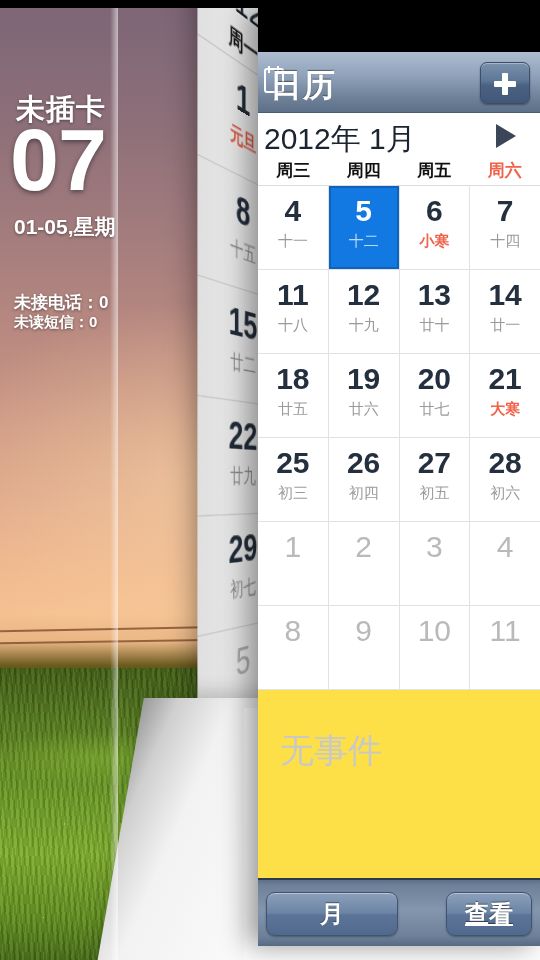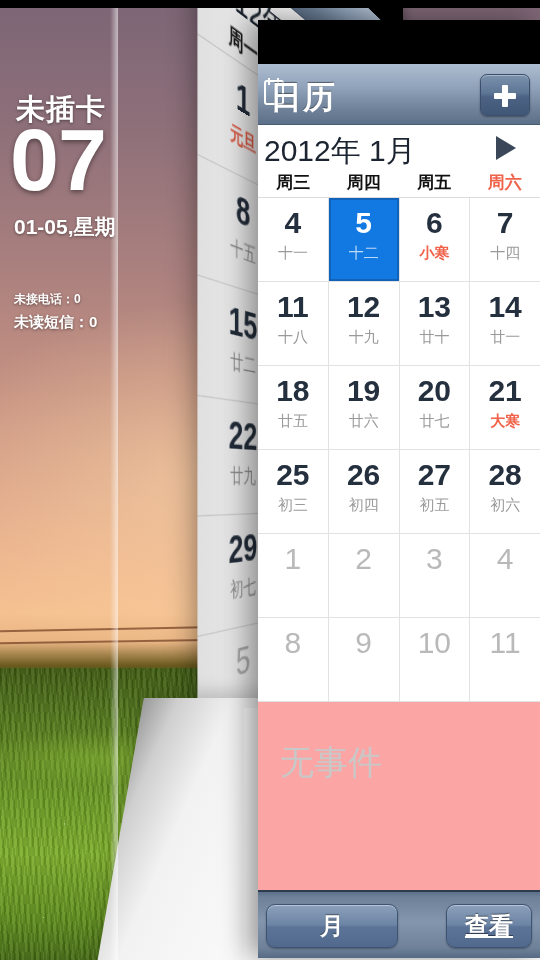--- a/index.html
+++ b/index.html
@@ -42,21 +42,21 @@
       radial-gradient(circle 1.4px at 19% 95%, rgba(255,255,255,.55), transparent 60%);}
 
   
   .lock{position:absolute;left:0;top:0;width:210px;height:960px;color:#fff;}
   .lock-sim{position:absolute;left:16px;top:82px;font-size:29px;font-weight:bold;
             letter-spacing:1px;text-shadow:0 1px 3px rgba(0,0,0,.45);white-space:nowrap;}
   .lock-clock{position:absolute;left:10px;top:108px;font-size:88px;line-height:88px;
               font-weight:bold;letter-spacing:-1px;text-shadow:0 2px 5px rgba(0,0,0,.45);}
   .lock-date{position:absolute;left:14px;top:205px;font-size:21px;font-weight:bold;
              text-shadow:0 1px 3px rgba(0,0,0,.45);white-space:nowrap;}
-  .lock-miss{position:absolute;left:14px;top:283px;font-size:12px;font-weight:bold;
+  .lock-miss{position:absolute;left:14px;top:283px;font-size:17px;font-weight:bold;
              text-shadow:0 1px 3px rgba(0,0,0,.45);white-space:nowrap;}
   .lock-sms{position:absolute;left:14px;top:305px;font-size:15px;font-weight:bold;
             text-shadow:0 1px 3px rgba(0,0,0,.45);white-space:nowrap;}
 
   
   .scene{position:absolute;left:0;top:0;width:540px;height:960px;perspective:760px;}
 
   
   .panel-left{
     position:absolute;left:112px;top:-14px;width:300px;height:820px;
@@ -64,22 +64,22 @@
     transform:rotateY(52deg) translateZ(-10px);
     background:#fbfbfb;
     box-shadow:0 0 28px rgba(0,0,0,.45);
     overflow:hidden;
   }
   .panel-left .shade{position:absolute;inset:0;
     background:linear-gradient(90deg, rgba(0,0,0,.12) 0%, rgba(0,0,0,.03) 55%, rgba(0,0,0,0) 100%);}
 
   
   .panel-front{
-    position:absolute;left:258px;top:12px;width:282px;height:938px;
-    background:#fca5a5;
+    position:absolute;left:258px;top:0px;width:282px;height:938px;
+    background:#fde047;
     box-shadow:-10px 0 26px rgba(0,0,0,.40);
     overflow:hidden;
   }
 
   
   .statusbar{height:44px;background:#000;}
   .appbar{height:60px;position:relative;
     background:linear-gradient(180deg,#aebdd0 0%,#8fa2ba 40%,#6f8299 75%,#5d7089 100%);
     border-bottom:1px solid #4b5c72;}
   .appbar-title{position:absolute;left:12px;top:12px;font-size:32px;color:#fff;font-weight:bold;

